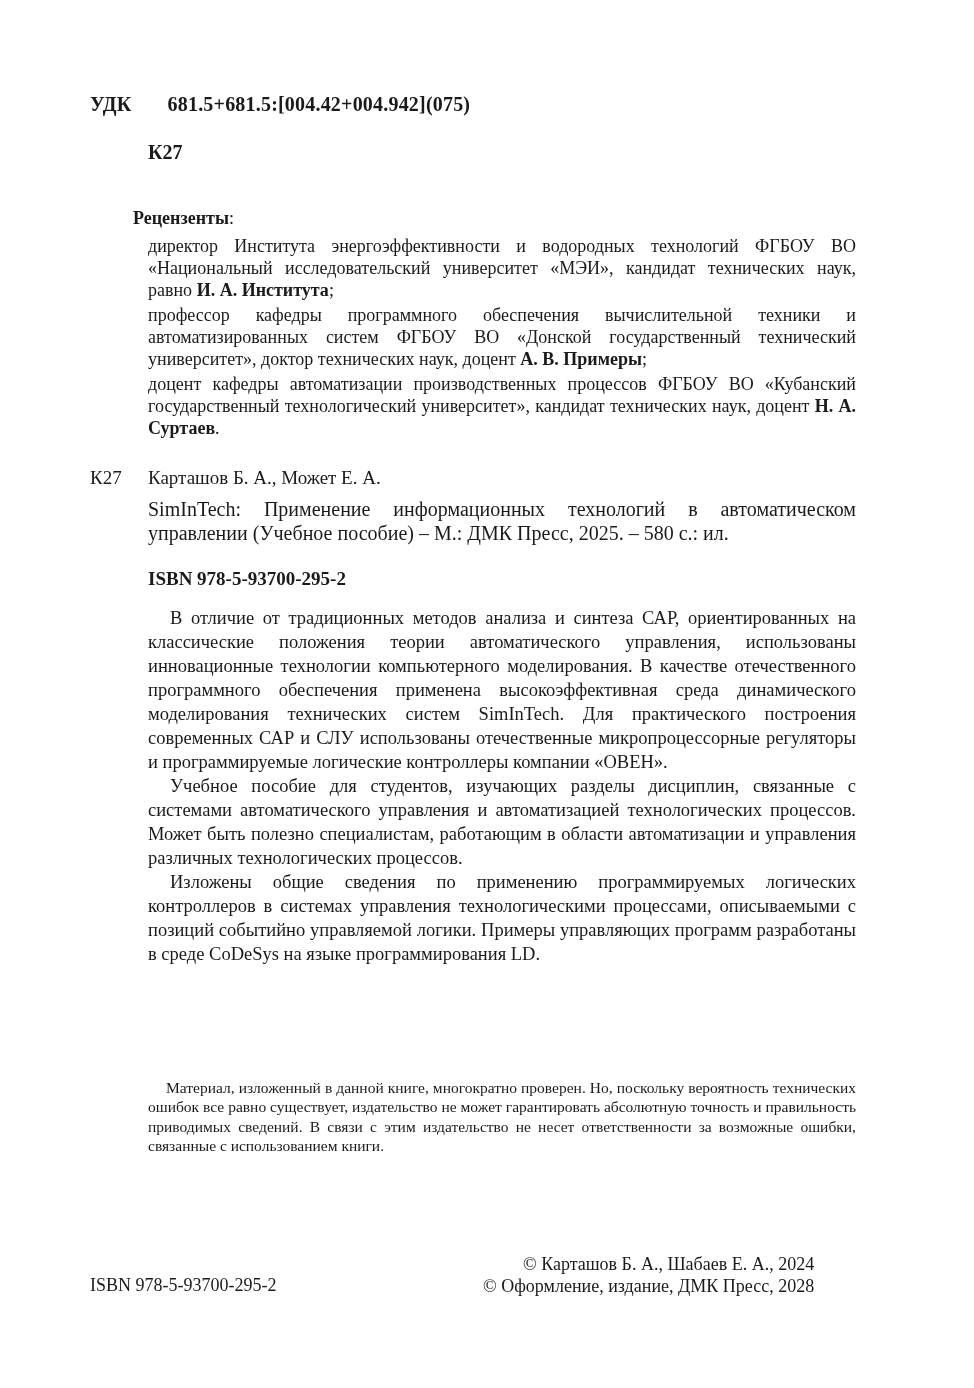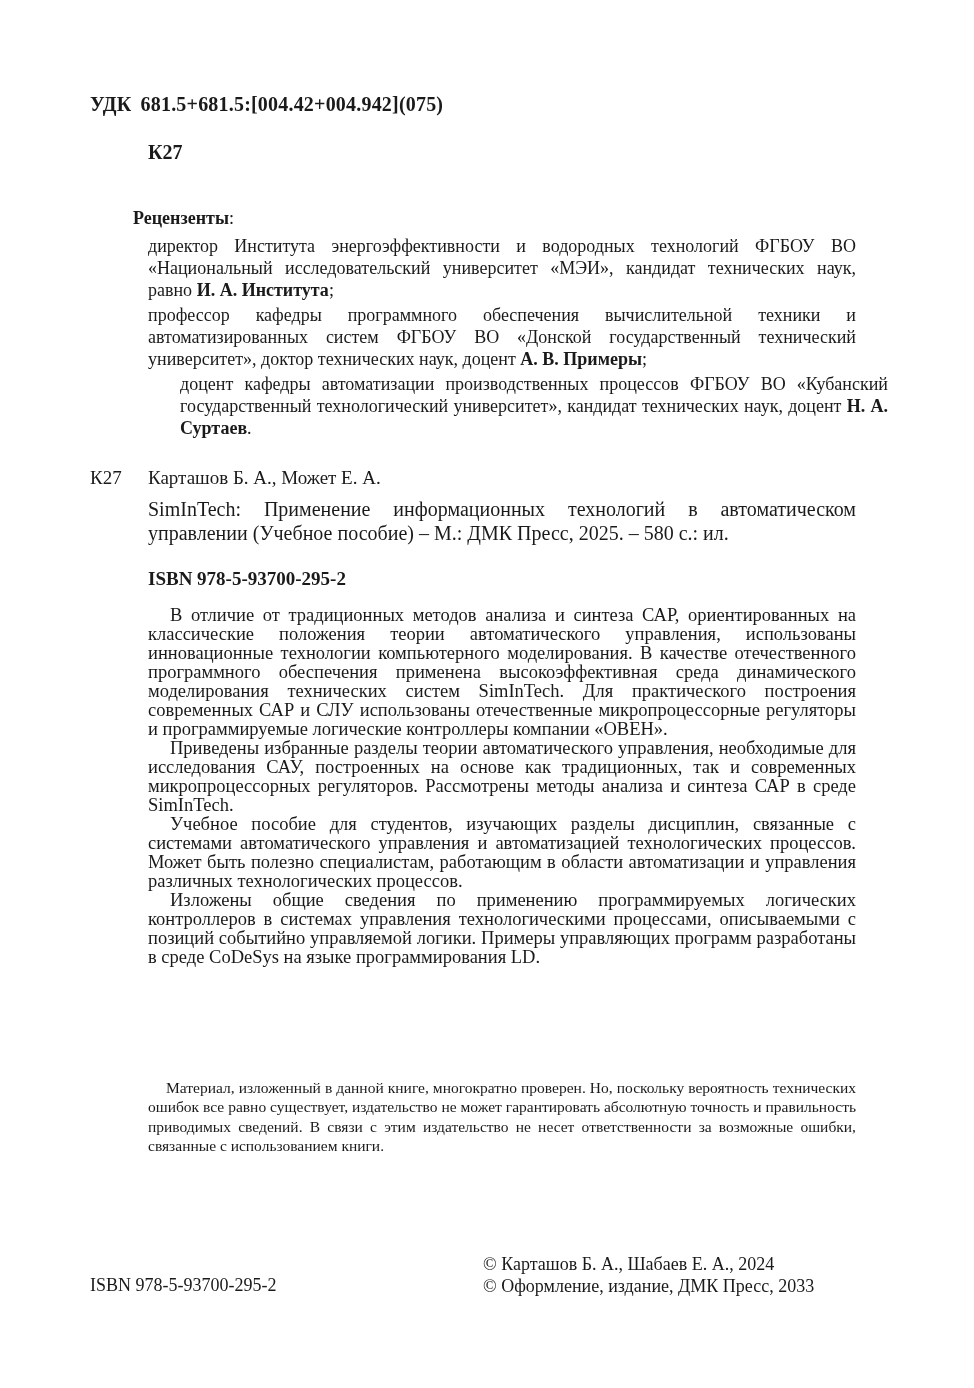--- a/index.html
+++ b/index.html
@@ -4,40 +4,40 @@
   <style>
     html, body { margin: 0; padding: 0; background: #ffffff; }
     body {
       width: 974px; height: 1388px; position: relative; overflow: hidden;
       font-family: "Liberation Serif", "DejaVu Serif", serif;
       color: #1a1a1a;
     }
     .abs { position: absolute; }
     .bold { font-weight: bold; }
     .udk-row { left: 90px; top: 93px; font-size: 20px; font-weight: bold; letter-spacing: 0.2px; }
-    .udk-row .code { margin-left: 9px; }
+    .udk-row .code { margin-left: 36px; }
     .k27-top { left: 148px; top: 141px; font-size: 20px; font-weight: bold; }
     .reviewers-title { left: 133px; top: 208px; font-size: 18px; }
     .block {
       left: 148px; width: 708px; font-size: 18px; line-height: 22px;
       text-align: justify; text-align-last: left;
     }
     .rev1 { top: 235px; }
     .rev2 { top: 304px; }
-    .rev3 { top: 373px; margin-left: 32px; }
+    .rev3 { top: 373px; }
     .k27-left { left: 90px; top: 467px; font-size: 19px; }
     .authors { left: 148px; top: 467px; font-size: 19px; }
     .title-block { left: 148px; top: 497px; width: 708px; font-size: 20px; line-height: 24px; text-align: justify; text-align-last: left; }
     .isbn-main { left: 148px; top: 568px; font-size: 19px; font-weight: bold; }
-    .abstract { left: 148px; top: 606px; width: 708px; font-size: 18.5px; line-height: 19px; text-align: justify; }
+    .abstract { left: 148px; top: 606px; width: 708px; font-size: 18.5px; line-height: 24px; text-align: justify; }
     .abstract p { margin: 0; text-indent: 22px; text-align: justify; text-align-last: left; }
     .rights { left: 148px; top: 1078px; width: 708px; font-size: 15.5px; line-height: 19.3px; }
     .rights p { margin: 0 0 3px 0; text-indent: 18px; text-align: justify; text-align-last: left; }
     .isbn-bottom { left: 90px; top: 1275px; font-size: 18px; }
-    .copyrights { left: 483px; top: 1253px; font-size: 18px; line-height: 22px; }
+    .copyrights { left: 483px; top: 1253px; font-size: 18px; line-height: 22px; text-align: right; }
   </style>
 </head>
 <body>
 
 <div class="abs udk-row">
   <span>УДК</span><span class="code">681.5+681.5:[004.42+004.942](075)</span>
 </div>
 
 <div class="abs k27-top">К27</div>
 
@@ -57,27 +57,26 @@
   <span>доцент кафедры автоматизации производственных процессов ФГБОУ ВО «Кубанский государственный технологический университет», кандидат технических наук, доцент </span><span class="bold">Н. А. Суртаев</span><span>.</span>
 </div>
 
 <div class="abs k27-left">К27</div>
 <div class="abs authors">Карташов Б. А., Может Е. А.</div>
 <div class="abs title-block">SimInTech: Применение информационных технологий в автоматическом управлении (Учебное пособие) – М.: ДМК Пресс, 2025. – 580 с.: ил.</div>
 <div class="abs isbn-main">ISBN 978-5-93700-295-2</div>
 
 <div class="abs abstract">
   <p>В отличие от традиционных методов анализа и синтеза САР, ориентированных на классические положения теории автоматического управления, использованы инновационные технологии компьютерного моделирования. В качестве отечественного программного обеспечения применена высокоэффективная среда динамического моделирования технических систем SimInTech. Для практического построения современных САР и СЛУ использованы отечественные микропроцессорные регуляторы и программируемые логические контроллеры компании «ОВЕН».</p>
-  <p>Приведены избранные разделы теории автоматического управления, необходимые для исследования САУ, построенных на основе как традиционных, так и современных микропроцессорных регуляторов. Рассмотрены методы анализа и синтеза САР в среде SimInTech.</p>
   <p>Учебное пособие для студентов, изучающих разделы дисциплин, связанные с системами автоматического управления и автоматизацией технологических процессов. Может быть полезно специалистам, работающим в области автоматизации и управления различных технологических процессов.</p>
   <p>Изложены общие сведения по применению программируемых логических контроллеров в системах управления технологическими процессами, описываемыми с позиций событийно управляемой логики. Примеры управляющих программ разработаны в среде CoDeSys на языке программирования LD.</p>
 </div>
 
 <div class="abs rights">
   <p>Материал, изложенный в данной книге, многократно проверен. Но, поскольку вероятность технических ошибок все равно существует, издательство не может гарантировать абсолютную точность и правильность приводимых сведений. В связи с этим издательство не несет ответственности за возможные ошибки, связанные с использованием книги.</p>
 </div>
 
 <div class="abs isbn-bottom">ISBN 978-5-93700-295-2</div>
 
 <div class="abs copyrights">
   <div>© Карташов Б. А., Шабаев Е. А., 2024</div>
-  <div>© Оформление, издание, ДМК Пресс, 2033</div>
+  <div>© Оформление, издание, ДМК Пресс, 2028</div>
 </div>
 
 </body></html>

